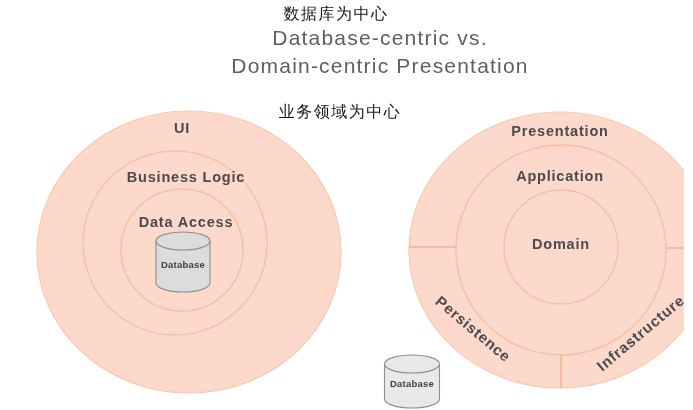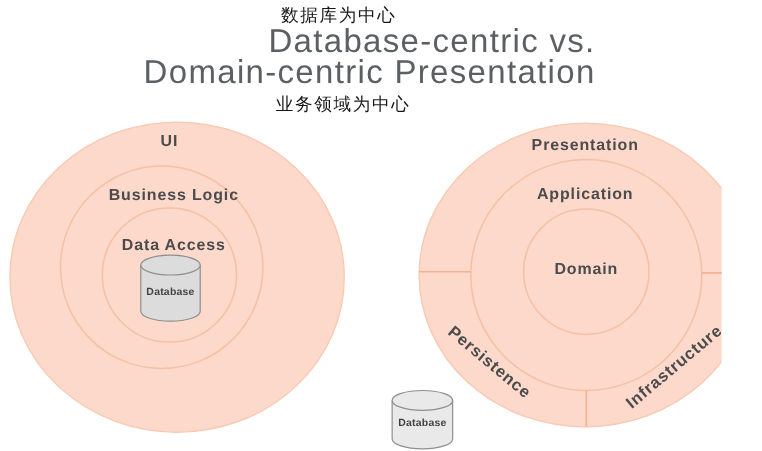--- a/index.html
+++ b/index.html
@@ -1,28 +1,28 @@
 <!DOCTYPE html>
 <html><head>
 <meta charset="utf-8">
 <style>
   html,body { margin:0; padding:0; background:#ffffff; }
   .stage {
     position:relative; width:656px; height:410px; background:#ffffff;
-    font-family:"Liberation Sans", sans-serif; overflow:hidden;
+    font-family:"Liberation Sans", sans-serif; overflow:hidden;margin-left:28px;
   }
   .zh {
     position:absolute; transform:translateX(-50%);
     color:#161616; font-size:16px; letter-spacing:1.5px; white-space:nowrap;
   }
   .zh-top { left:308px; top:4px; }
-  .zh-bottom { left:312px; top:85px; }
+  .zh-bottom { left:312px; top:102px; }
   .title {
-    position:absolute; left:336px; top:24px; transform:translateX(-50%);
-    text-align:right; color:#5c6063; font-size:30px; line-height:27.5px;
+    position:absolute; left:352px; top:24px; transform:translateX(-50%);
+    text-align:center; color:#5c6063; font-size:21px; line-height:27.5px;
     font-weight:300; letter-spacing:1.2px; white-space:nowrap;
   }
   svg { position:absolute; left:0; top:0; }
   .ring   { fill:none; stroke:#f6c0a4; stroke-width:1.4; }
   .outer  { stroke:#f8c9b1; stroke-width:1.2; }
   .divider{ stroke:#f3b294; stroke-width:1.5; }
   .cyl    { stroke:#8f8f8f; stroke-width:1.1; }
   .ring-label {
     font-family:"Liberation Sans", sans-serif;
     font-size:14.5px; font-weight:700; fill:#4b4b4d;

